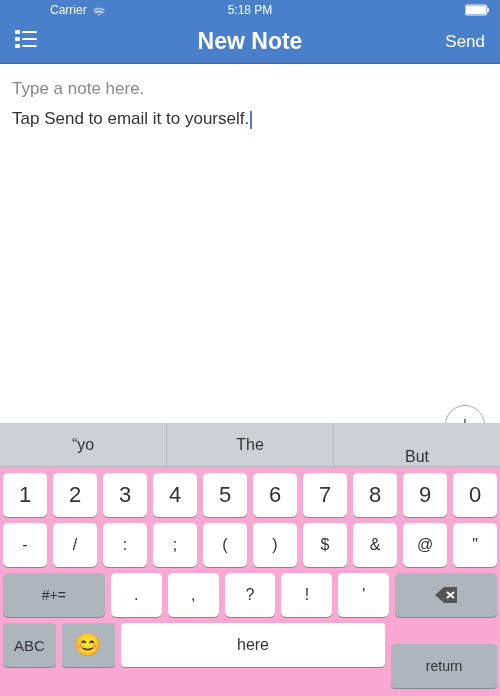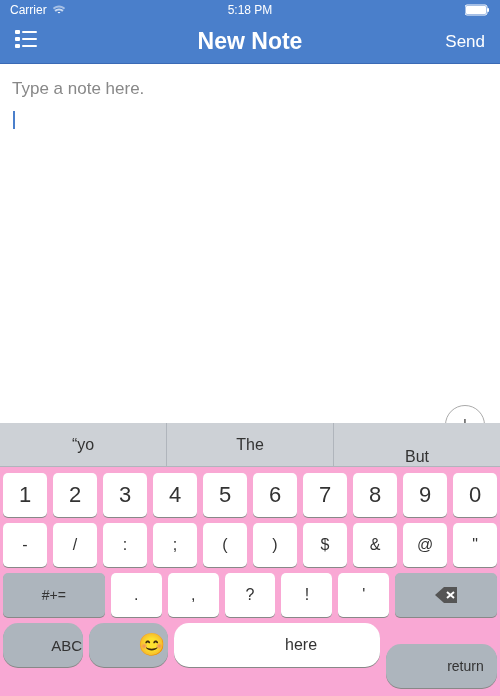--- a/index.html
+++ b/index.html
@@ -17,21 +17,21 @@
       height: 20px;
       background: #4a7fcb;
       display: flex;
       align-items: center;
       justify-content: space-between;
       padding: 0 10px;
       color: white;
       font-size: 12px;
       font-weight: 500;
     }
-    .status-left { display: flex; align-items: flex-start; gap: 4px; }
+    .status-left { display: flex; align-items: flex-end; gap: 4px; margin-left: 40px; }
     .status-center { position: absolute; left: 50%; transform: translateX(-50%); font-size: 12px; color: white; font-weight: 500; }
     .status-right { display: flex; align-items: center; gap: 4px; }
 
     
     #nav-bar {
       height: 44px;
       background: #4a7fcb;
       display: flex;
       align-items: center;
       justify-content: space-between;
@@ -181,31 +181,30 @@
     }
 
     
     #bottom-row {
       display: flex;
       padding: 6px 3px 8px 3px;
       gap: 6px;
     }
     .bottom-key {
       background: #adb5bd;
-      border-radius: 15px;
+      border-radius: 4px;
       box-shadow: 0 1px 0 #888;
       display: flex;
       align-items: center;
       justify-content: center;
       cursor: pointer;
       color: #333;
       height: 44px;
       user-select: none;
       font-size: 15px;
-      padding-left: 48px;
     }
     .bottom-key.abc { flex: 1; font-size: 15px; font-weight: 500; }
     .bottom-key.emoji { flex: 1; font-size: 22px; }
     .bottom-key.space { flex: 5; background: white; font-size: 16px; color: #333; }
     .bottom-key.return { flex: 2; font-size: 14px; font-weight: 400; margin-top: 21px; }
 
     #note-wrapper {
       position: relative;
       height: calc(696px - 64px - 236px);
       min-height: 200px;
@@ -246,21 +245,21 @@
     </svg>
   </div>
   <div class="nav-title">New Note</div>
   <div class="nav-send-btn">Send</div>
 </div>
 
 <div id="note-wrapper">
   <div id="note-area">
     <div class="note-hint">Type a note here.</div>
     <div class="note-content">
-      <span class="cursor"></span>
+      <span>Tap Send to email it to yourself.</span><span class="cursor"></span>
     </div>
   </div>
 
   <div id="plus-btn">
     <span>+</span>
   </div>
 </div>
 
 <div id="keyboard">
 

